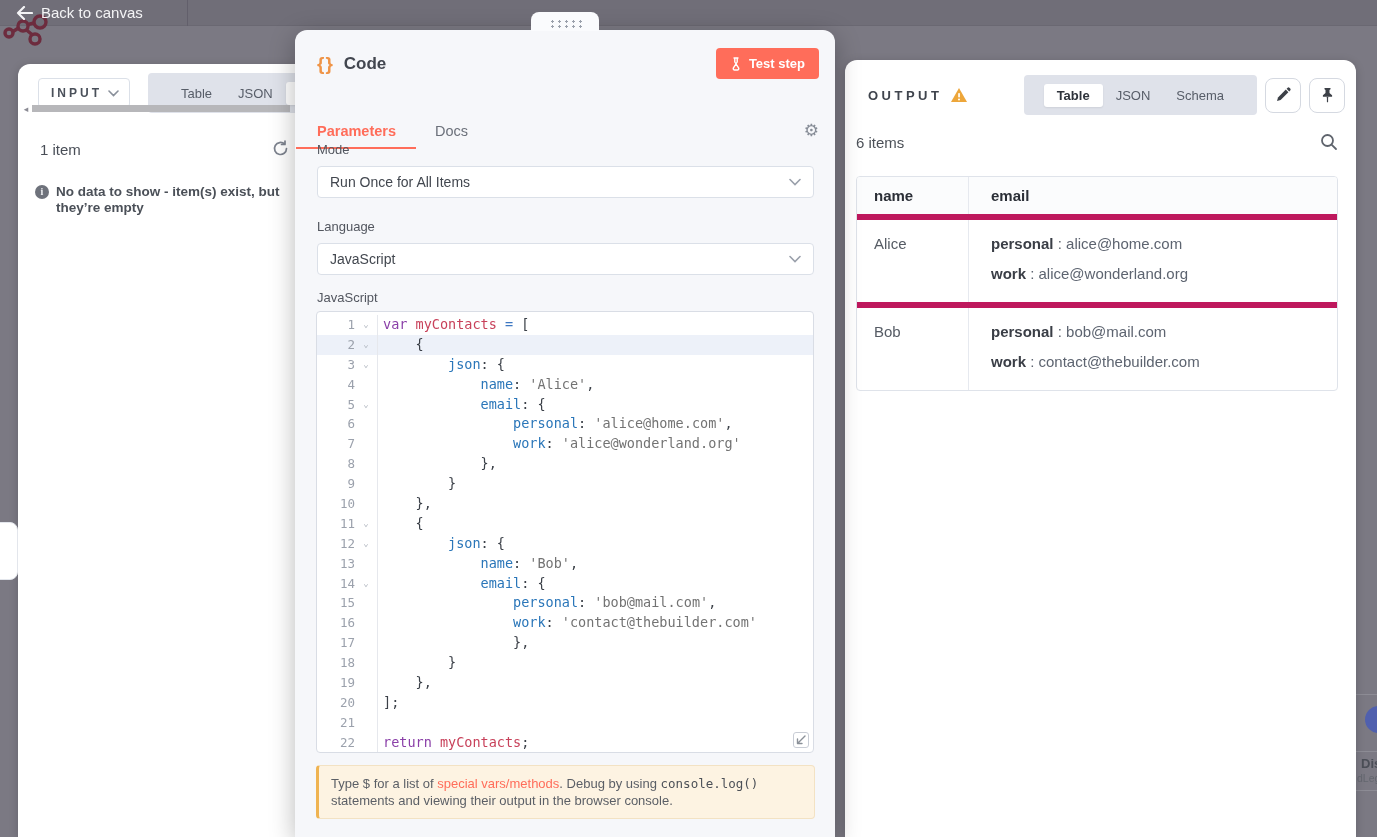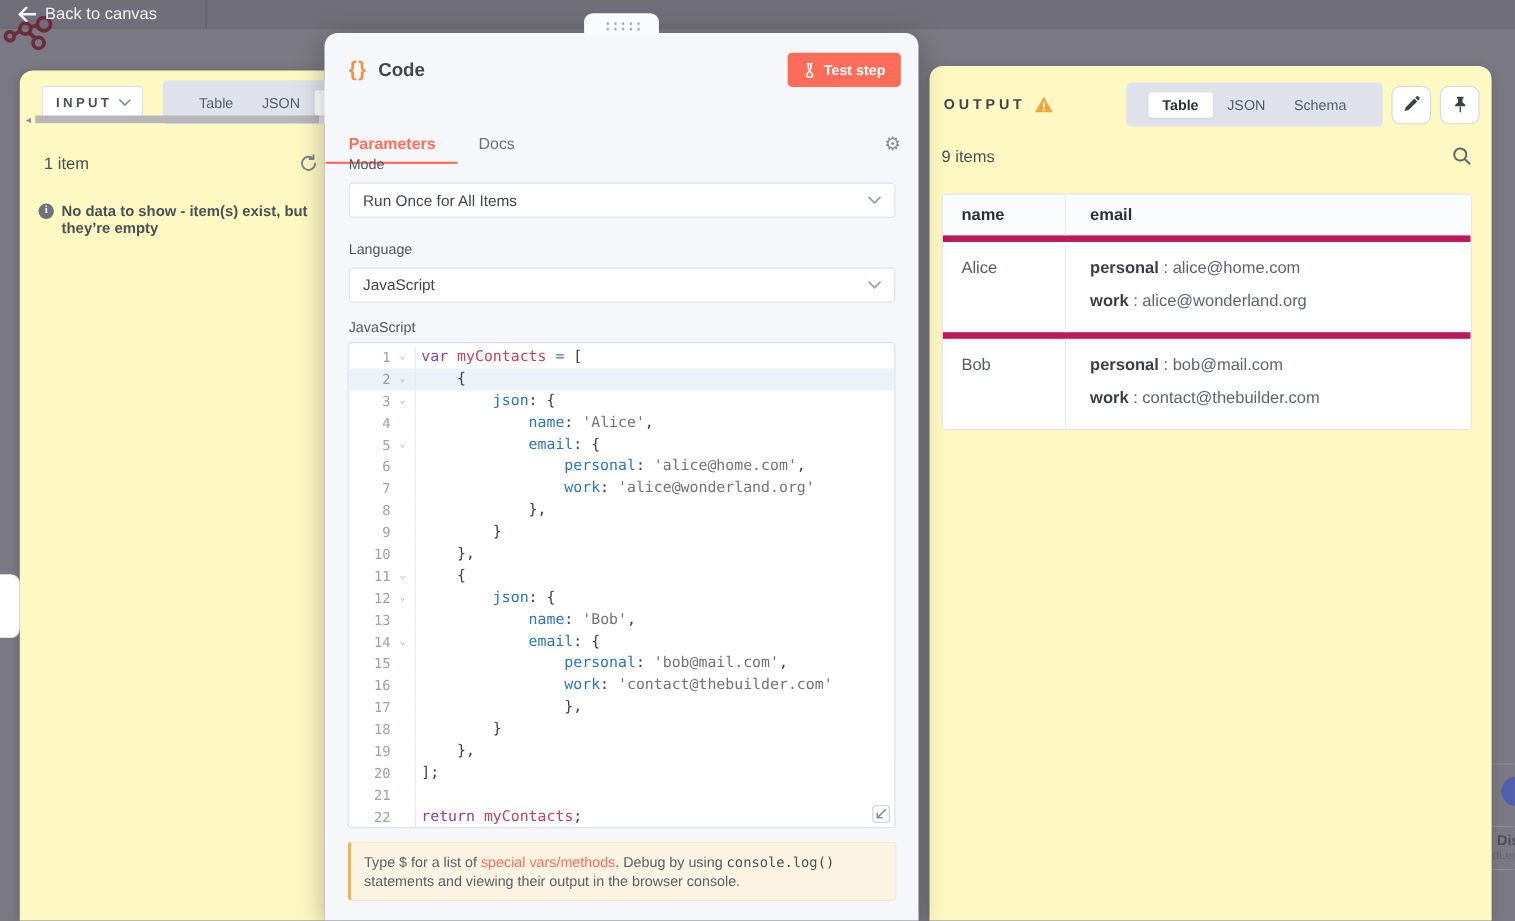--- a/index.html
+++ b/index.html
@@ -9,21 +9,21 @@
   
   .topbar { position:absolute; left:0; top:0; width:1377px; height:26px; background:#706e78; border-bottom:1px solid #6a6872; z-index:1; }
   .topbar-divider { position:absolute; left:187px; top:0; width:1px; height:26px; background:#625f6b; }
   .back-btn { position:absolute; left:16px; top:4px; display:flex; align-items:center; gap:8px; color:#f4f4f6; font-size:15px; font-weight:400; z-index:3; cursor:pointer; }
   .n8n-logo { position:absolute; left:2px; top:14px; z-index:2; }
 
   
   .edge-pill { position:absolute; left:-10px; top:522px; width:28px; height:58px; background:#ffffff; border:1px solid #e3e6ec; border-radius:8px; z-index:4; }
 
   
-  .panel { position:absolute; background:#fef9c3; box-shadow:0 2px 10px rgba(0,0,0,.18); }
+  .panel { position:absolute; background:#ffffff; box-shadow:0 2px 10px rgba(0,0,0,.18); }
   .input-panel { left:18px; top:64px; width:277px; height:773px; border-top-left-radius:12px; z-index:2; }
   .output-panel { left:845px; top:60px; width:511px; height:777px; border-top-left-radius:12px; border-top-right-radius:12px; z-index:2; }
 
   .panel-head { position:absolute; top:9px; left:20px; display:flex; align-items:center; gap:18px; }
   .io-select { display:flex; align-items:center; gap:6px; background:#fff; border:1px solid #dbe0e8; border-radius:4px; height:30px; padding:0 10px 0 12px; cursor:pointer; }
   .io-title { font-size:12px; font-weight:700; letter-spacing:3px; color:#4a505a; }
   .tab-group { display:flex; align-items:center; background:#dfe2ea; border-radius:4px; height:30px; padding:20px; }
   .tab-group .tab { font-size:13px; color:#575d68; padding:4px 13px; border-radius:3px; cursor:pointer; white-space:nowrap; }
   .tab-group .tab.active { background:#fff; color:#2e333b; font-weight:700; box-shadow:0 1px 2px rgba(0,0,0,.08); }
 
@@ -32,21 +32,21 @@
   .hscroll-thumb { height:7px; width:258px; background:#b7b7ba; }
 
   .items-count { position:absolute; left:22px; top:77px; font-size:15px; color:#494e57; }
   .refresh-ic { position:absolute; right:6px; top:76px; }
 
   .empty-info { position:absolute; left:17px; top:120px; width:258px; display:flex; gap:7px; font-size:13.5px; font-weight:700; color:#4b5058; line-height:16px; }
   .info-ic { flex:0 0 14px; width:14px; height:14px; border-radius:50%; background:#6e727b; color:#f2f3f6; font-size:10px; font-weight:700; text-align:center; line-height:14px; font-family:"Liberation Serif", serif; margin-top:1px; }
 
   
   .out-head { position:absolute; top:15px; left:11px; right:11px; display:flex; align-items:center; }
-  .out-title-wrap { display:flex; align-items:flex-start; gap:8px; margin-left:2px; }
+  .out-title-wrap { display:flex; align-items:center; gap:8px; margin-left:12px; }
   .out-title { font-size:13px; font-weight:700; letter-spacing:3.5px; color:#3f444d; }
   .icon-btn { width:36px; height:35px; background:#fff; border:1px solid #d5d9e1; border-radius:8px; display:flex; align-items:center; justify-content:center; cursor:pointer; }
   .out-tabs-row { margin-left:auto; display:flex; gap:8px; align-items:center; }
   .out-count-row { position:absolute; top:73px; left:11px; right:18px; display:flex; align-items:center; }
   .out-count { font-size:15px; color:#4c5158; }
   .search-ic { margin-left:auto; cursor:pointer; }
 
   
   .out-table { position:absolute; left:11px; top:116px; width:482px; background:#fff; border:1px solid #dfe3ea; border-radius:4px; overflow:hidden; }
   .ot-row { display:flex; border-top:6px solid #be185d; }
@@ -196,21 +196,21 @@
         <span>
           <svg width="15" height="16" viewBox="0 0 15 16">
               <path d="M4.5 1h6v1.2l-1 .8v3l2.6 2.3v1.4H2.9V8.3L5.5 6V3l-1-.8z" fill="#3c4047"></path>
               <rect x="6.9" y="9.7" width="1.2" height="5.6" rx="0.6" fill="#3c4047"></rect>
             </svg>
         </span>
       </div>
     </div>
   </div>
   <div class="out-count-row">
-    <span class="out-count">9 items</span>
+    <span class="out-count">6 items</span>
     <span class="search-ic">
       <svg width="18" height="18" viewBox="0 0 18 18">
           <circle cx="7.5" cy="7.5" r="5.5" stroke="#5f646d" stroke-width="1.8" fill="none"></circle>
           <path d="M11.8 11.8 16 16" stroke="#5f646d" stroke-width="1.8" stroke-linecap="round"></path>
         </svg>
     </span>
   </div>
   <div class="out-table">
     <div class="ot-row head">
       <div class="ot-c1">name</div>

